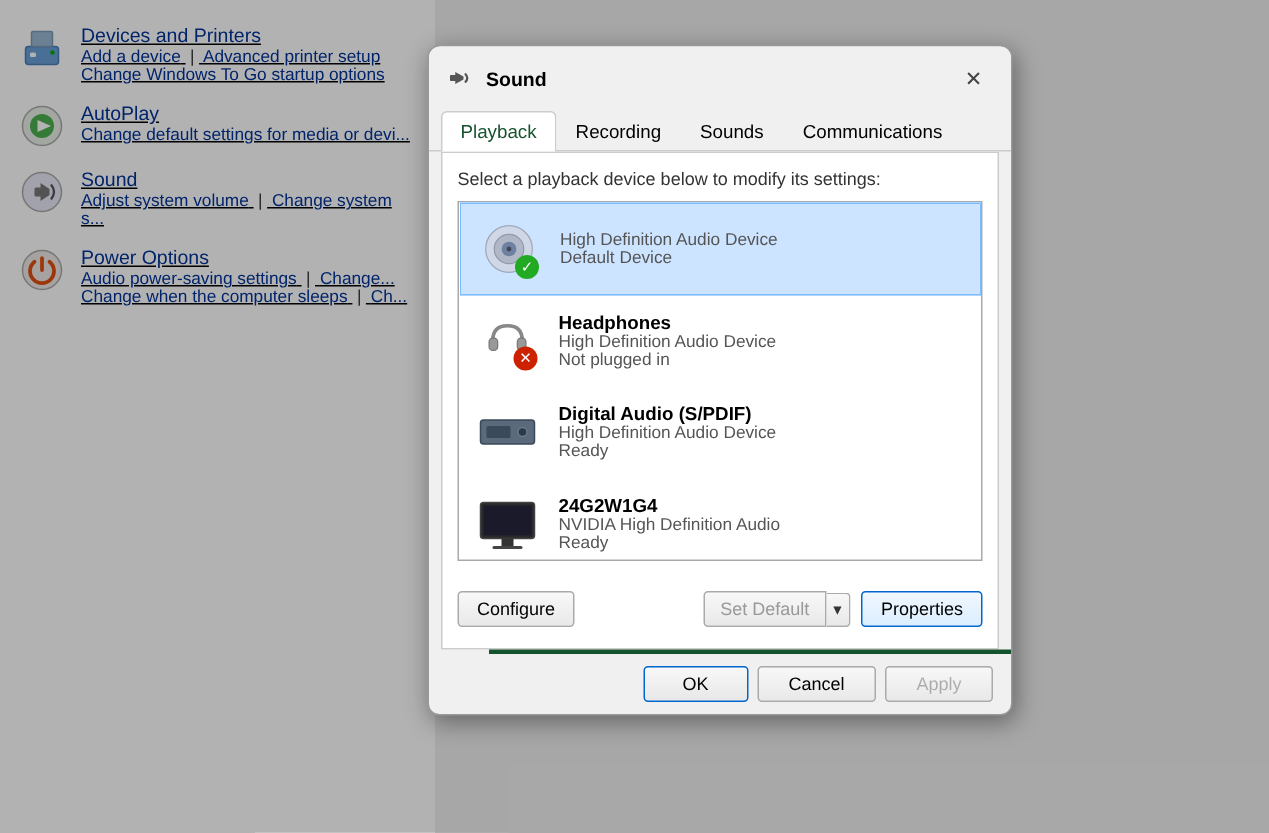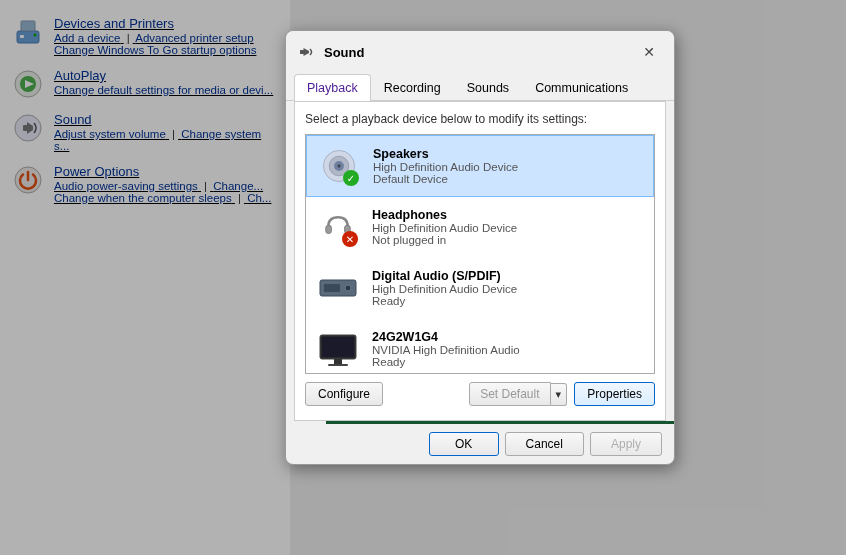--- a/index.html
+++ b/index.html
@@ -138,21 +138,21 @@
       border-radius: 4px 4px 0 0;
       color: #000;
       position: relative;
       top: 1px;
     }
 
     .tab.active {
       background: #fff;
       border-color: #ccc;
       border-bottom-color: #fff;
-      color: #4c1d95;
+      color: #14532d;
     }
 
     
     .dialog-body {
       background: #fff;
       margin: 0 8px;
       padding: 10px;
       border: 1px solid #ccc;
     }
 
@@ -243,21 +243,21 @@
 
     
     .device-list::-webkit-scrollbar { width: 16px; }
     .device-list::-webkit-scrollbar-thumb { background: #c1c1c1; border: 2px solid #f0f0f0; border-radius: 4px; }
     .device-list::-webkit-scrollbar-track { background: #f0f0f0; }
 
     
     .dialog-footer-bar {
       display: flex;
       justify-content: space-between;
-      margin-top: 8px;
+      margin-top: 20px;
       padding: 0 0 4px;
     }
 
     .footer-left { display: flex; gap: 0; }
     .footer-right { display: flex; gap: 0; }
 
     .btn {
       padding: 4px 12px;
       font-size: 12px;
       border: 1px solid #aaa;
@@ -436,21 +436,20 @@
         <div class="device-icon-wrap">
           <svg class="speaker-svg" viewBox="0 0 44 44">
             <circle cx="22" cy="22" r="19" fill="#d0d8e8" stroke="#a0a8b8" stroke-width="1"></circle>
             <circle cx="22" cy="22" r="12" fill="#b0b8c8" stroke="#909aaa" stroke-width="1"></circle>
             <circle cx="22" cy="22" r="6" fill="#7080a0"></circle>
             <circle cx="22" cy="22" r="2" fill="#404858"></circle>
           </svg>
           <div class="badge-check">✓</div>
         </div>
         <div class="device-info">
-          <div class="device-name">Speakers</div>
           <div class="device-sub">High Definition Audio Device</div>
           <div class="device-status">Default Device</div>
         </div>
       </div>
 
       <div class="device-item">
         <div class="device-icon-wrap">
           <svg class="headphone-svg" viewBox="0 0 44 44">
             <path d="M10 22 Q10 10 22 10 Q34 10 34 22" stroke="#888" stroke-width="3" fill="none" stroke-linecap="round"></path>
             <rect x="7" y="20" width="7" height="10" rx="3" fill="#999" stroke="#777" stroke-width="1"></rect>

